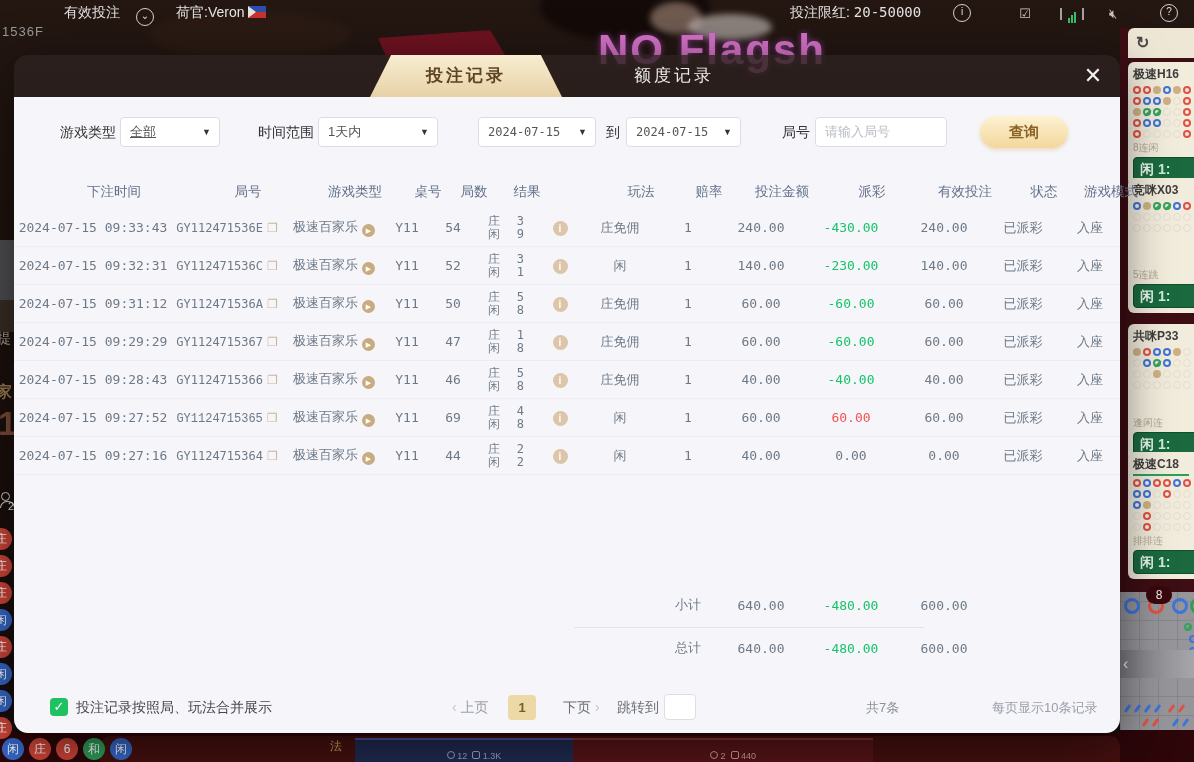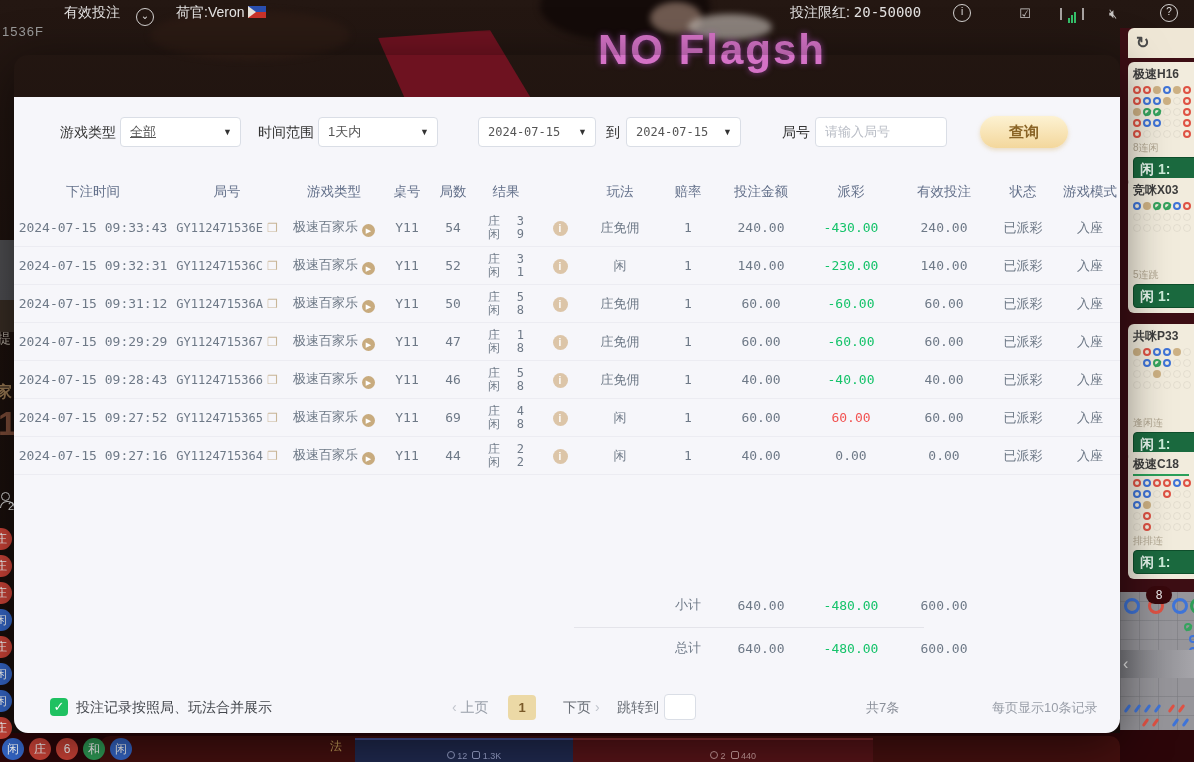--- a/index.html
+++ b/index.html
@@ -99,21 +99,21 @@
   .sel,.inp{position:absolute;top:0;height:30px;background:#fff;border:1px solid #dadee6;border-radius:4px;
       box-sizing:border-box;font-size:13px;color:#555;line-height:28px;padding:0 9px;cursor:pointer;}
   .sel .caret{position:absolute;right:8px;top:0;font-size:9px;color:#333;line-height:28px;}
   .inp{cursor:text;color:#b9bdc6;}
   #query-btn{position:absolute;left:966px;top:-1px;width:88px;height:32px;border-radius:16px;
       background:linear-gradient(180deg,#fdf2d2,#f3d79c);color:#8a6426;font-size:15px;font-weight:bold;
       text-align:center;line-height:32px;cursor:pointer;box-shadow:0 2px 4px rgba(210,170,90,.35);}
 
   
   .grid{display:grid;grid-template-columns:158px 110px 104px 42px 50px 56px 52px 68px 68px 78px 102px 84px 74px 60px;align-items:center;}
-  #thead{position:absolute;left:0;top:82px;width:1106px;height:26px;font-size:13.5px;color:#63708a;}
+  #thead{position:absolute;left:0;top:82px;width:1106px;height:26px;font-size:13.5px;color:#63708a;padding-left:21px;}
   #thead .hc{text-align:center;}
   #trows{position:absolute;left:0;top:112px;width:1106px;}
   .trow{height:37px;border-bottom:1px solid #ececf2;font-size:13px;color:#6e7987;}
   .trow .c{text-align:center;white-space:nowrap;}
   .copy-ic{color:#c9b698;font-size:12px;margin-left:4px;cursor:pointer;}
   .play-ic{display:inline-block;width:13px;height:13px;border-radius:50%;background:#c8ab7e;color:#fff;
            font-size:7px;line-height:13px;text-align:center;margin-left:4px;vertical-align:-2px;cursor:pointer;}
   .info-ic{display:inline-block;width:15px;height:15px;border-radius:50%;background:#dcc5a8;color:#fff;
            font-size:10px;font-weight:bold;line-height:15px;text-align:center;cursor:pointer;}
   .result{display:inline-block;width:36px;font-size:12px;line-height:13px;}
@@ -282,26 +282,31 @@
   <span class="slash sl-r" style="left:50px;top:112px;"></span>
     <span class="slash sl-r" style="left:60px;top:112px;"></span>
   <span class="slash sl-r" style="left:24px;top:126px;"></span>
     <span class="slash sl-r" style="left:34px;top:126px;"></span>
   <span class="slash sl-b" style="left:54px;top:126px;"></span>
     <span class="slash sl-b" style="left:64px;top:126px;"></span>
   <div class="darkfoot"></div>
 </div>
 
 <div id="modal">
+  <div id="mhead">
+    <div id="tab-active">投注记录</div>
+    <div id="tab-inactive">额度记录</div>
+    <div id="mclose">✕</div>
+  </div>
 
   <div id="mbody">
 
     <div id="filters">
       <span class="flabel" style="left:46px;">游戏类型</span>
-      <span class="sel" style="left:106px;width:121px;text-decoration:underline;">
+      <span class="sel" style="left:106px;width:100px;text-decoration:underline;">
         <span>全部</span><span class="caret">▼</span>
       </span>
       <span class="flabel" style="left:244px;">时间范围</span>
       <span class="sel" style="left:304px;width:120px;">
         <span>1天内</span><span class="caret">▼</span>
       </span>
       <span class="sel" style="left:464px;width:118px;">
         <span class="mono" style="font-size:12px;">2024-07-15</span><span class="caret">▼</span>
       </span>
       <span class="flabel" style="left:592px;">到</span>
@@ -444,21 +449,21 @@
         <div class="c mono">1</div>
         <div class="c mono">40.00</div>
         <div class="c mono p-neg">-40.00</div>
         <div class="c mono">40.00</div>
         <div class="c">已派彩</div>
         <div class="c">入座</div>
       </div>
 
       <div class="trow grid">
         <div class="c mono">2024-07-15 09:27:52</div>
-        <div class="c"><span class="mono" style="font-size:12px;">GY1124715365</span><span class="copy-ic">❐</span></div>
+        <div class="c"><span class="mono" style="font-size:12px;font-family:Liberation Mono, monospace;">GY1124715365</span><span class="copy-ic">❐</span></div>
         <div class="c"><span>极速百家乐</span><span class="play-ic">▶</span></div>
         <div class="c mono">Y11</div>
         <div class="c mono">69</div>
         <div class="c"><span class="result"><span class="rl">
                 <span>庄</span>
                 <span class="mono">4</span>
               </span><span class="rl">
                 <span>闲</span>
                 <span class="mono">8</span>
               </span></span></div>

